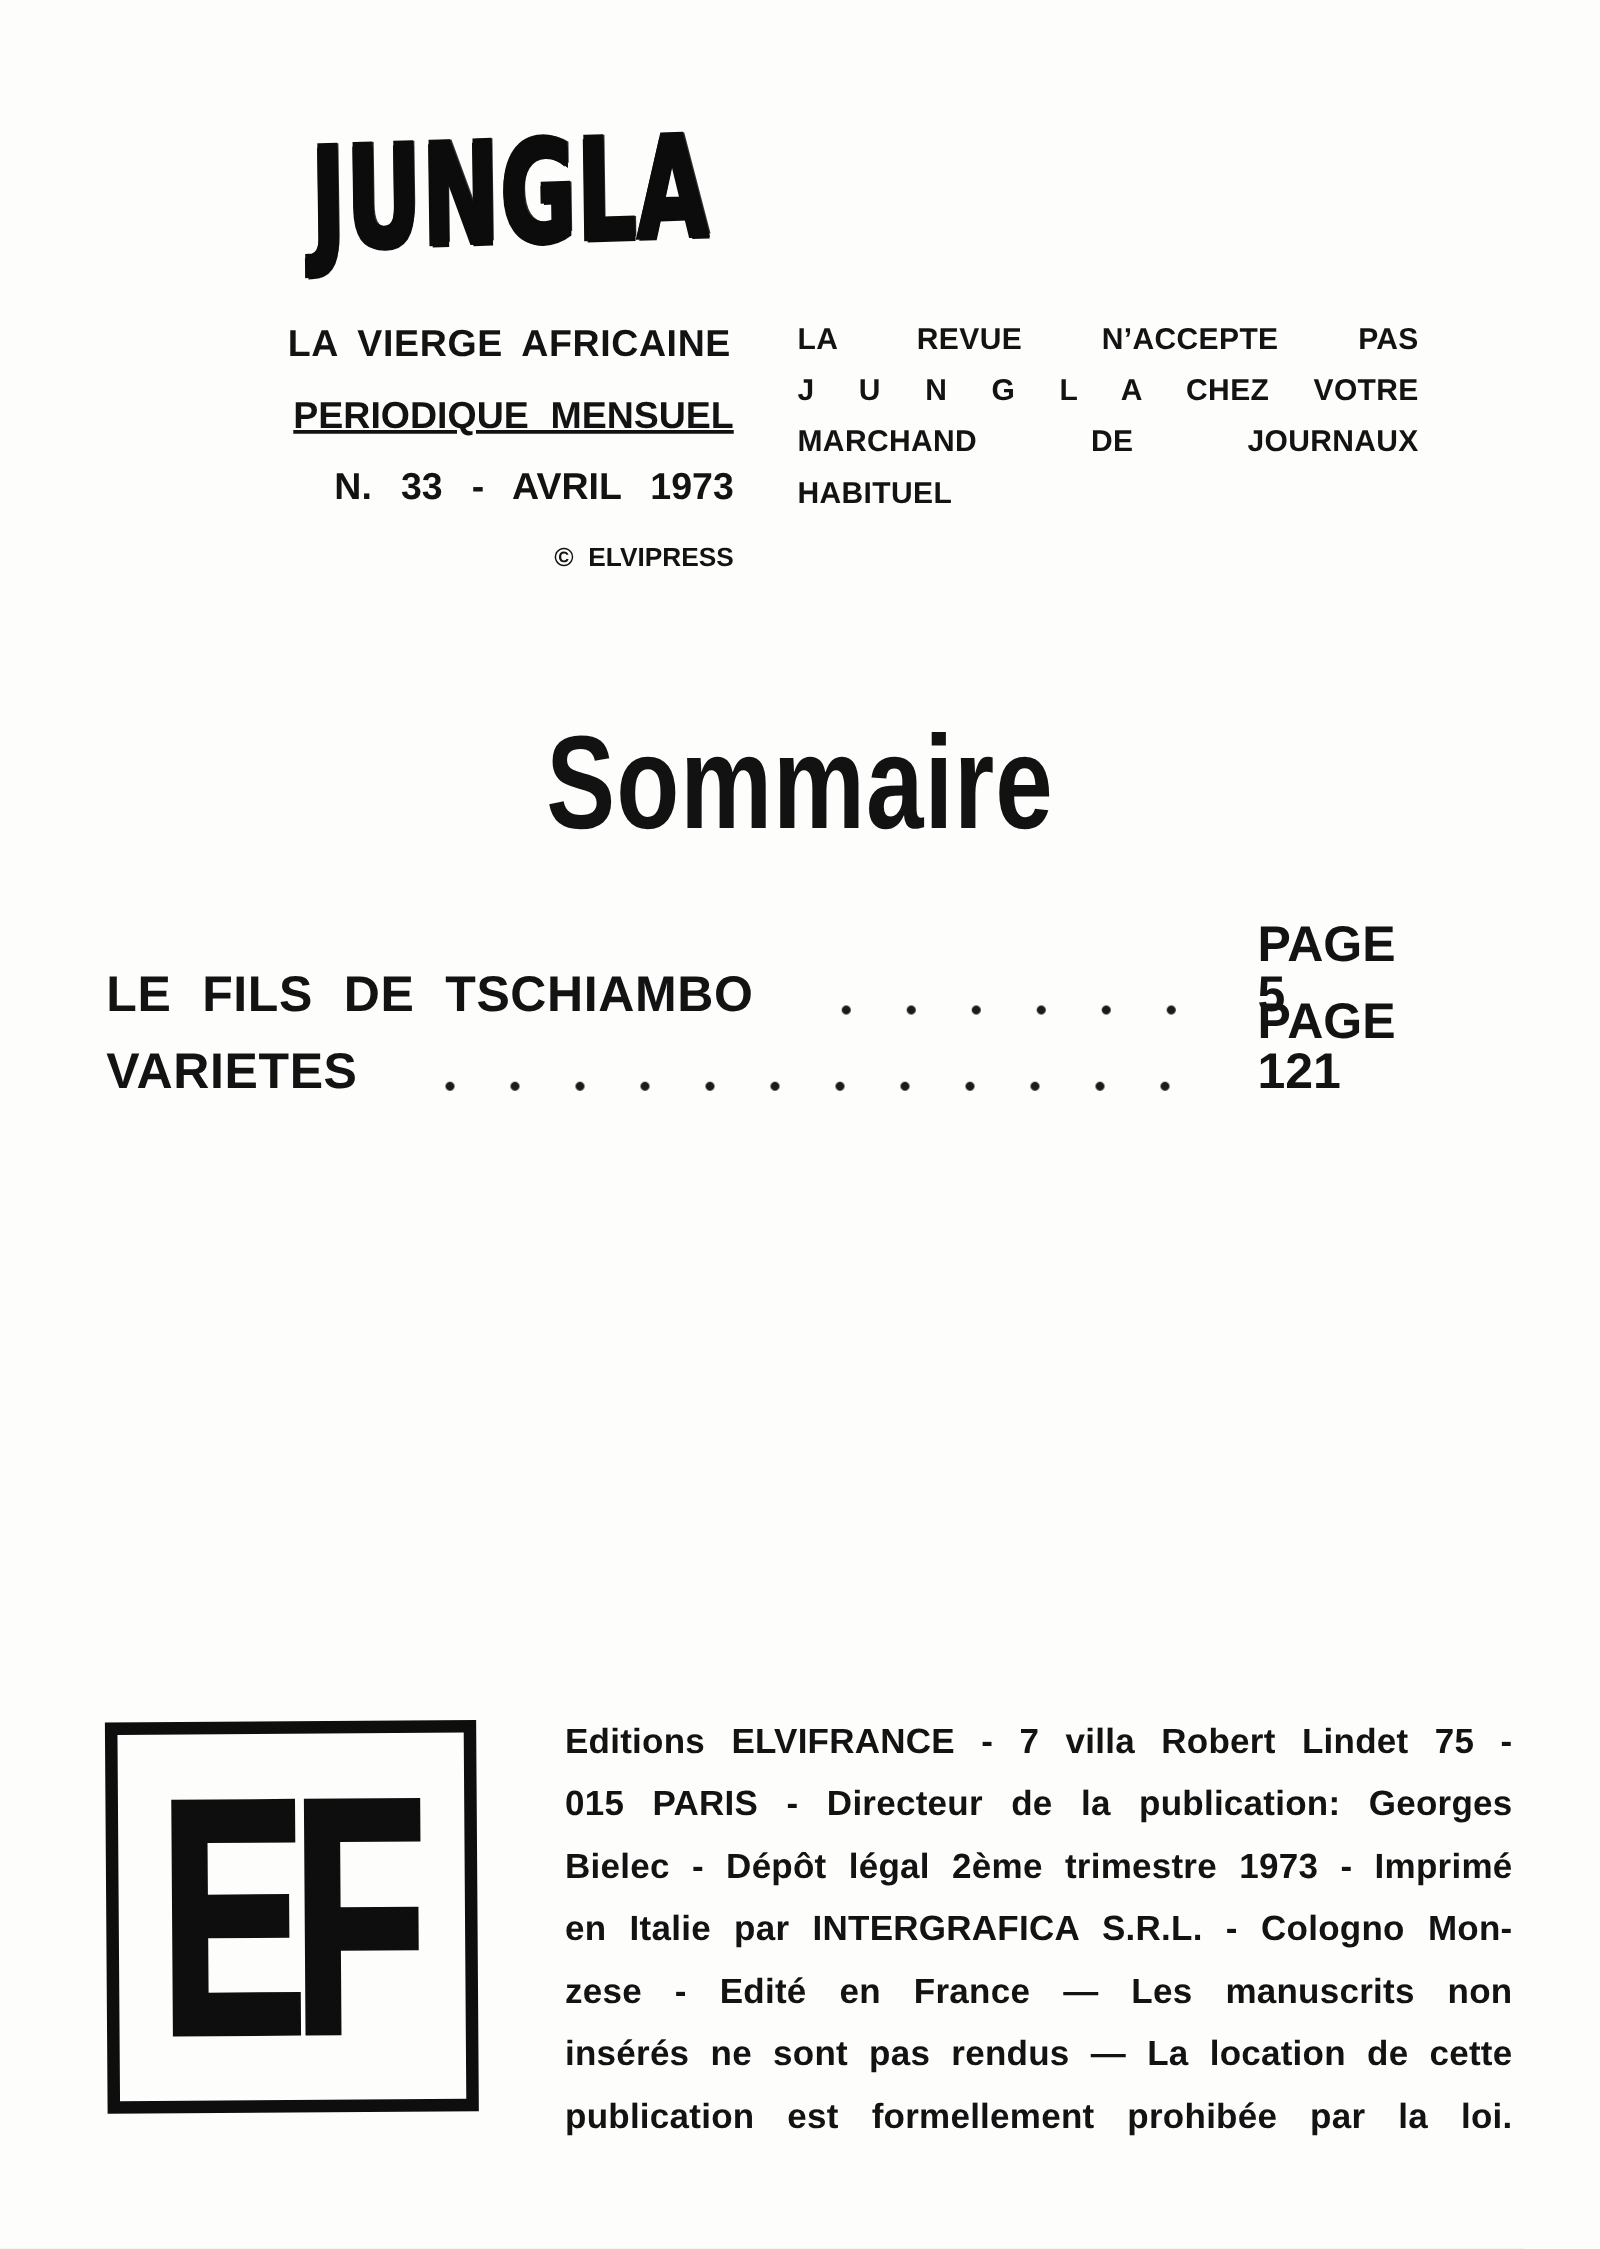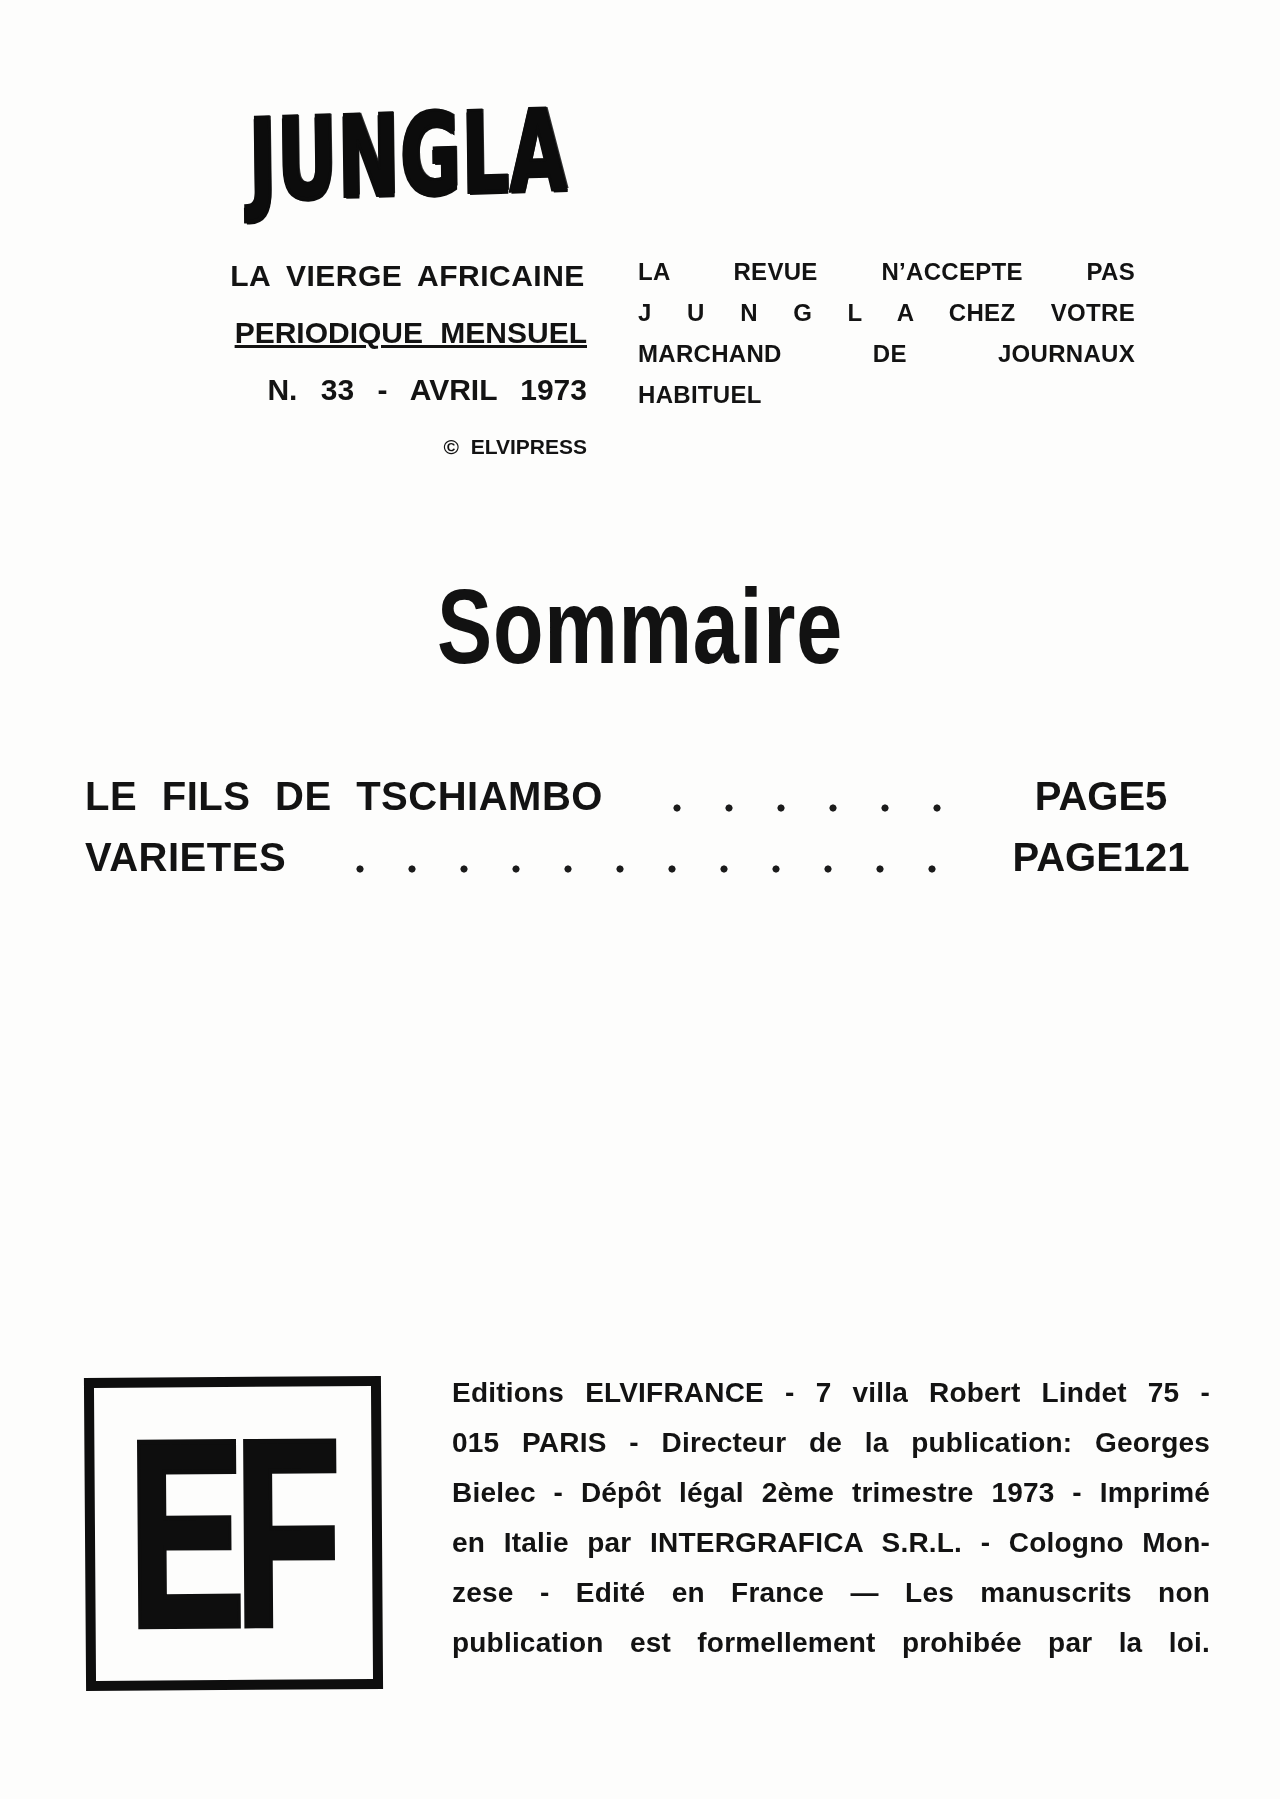--- a/index.html
+++ b/index.html
@@ -104,22 +104,23 @@
     height: 12px;
     margin: 0 18px 2px 28px;
     align-self: flex-end;
     background-image: radial-gradient(circle, #1b1b1b 3.2px, rgba(27,27,27,0) 3.9px);
     background-size: 52px 12px;
     background-position: left bottom;
     background-repeat: repeat-x;
   }
   .toc-page {
     display: flex;
-    justify-content: center;
+    justify-content: space-between;
     width: 190px;
+    flex-direction: column;
   }
 
   
   .ef-box {
     position: absolute;
     left: 85px;
     top: 1377px;
     width: 297px;
     height: 313px;
     border: 10px solid #0e0e0e;
@@ -203,16 +204,17 @@
   <div class="ef-box">
     <span class="ef-letters">EF</span>
   </div>
 
   <div class="publisher-text">
     <div class="pub-line">Editions ELVIFRANCE - 7 villa Robert Lindet 75 -</div>
     <div class="pub-line">015 PARIS - Directeur de la publication: Georges</div>
     <div class="pub-line">Bielec - Dépôt légal 2ème trimestre 1973 - Imprimé</div>
     <div class="pub-line">en Italie par INTERGRAFICA S.R.L. - Cologno Mon-</div>
     <div class="pub-line">zese - Edité en France — Les manuscrits non</div>
+    <div class="pub-line">insérés ne sont pas rendus — La location de cette</div>
     <div class="pub-line">publication est formellement prohibée par la loi.</div>
   </div>
 
 </div>
 
 </body></html>

